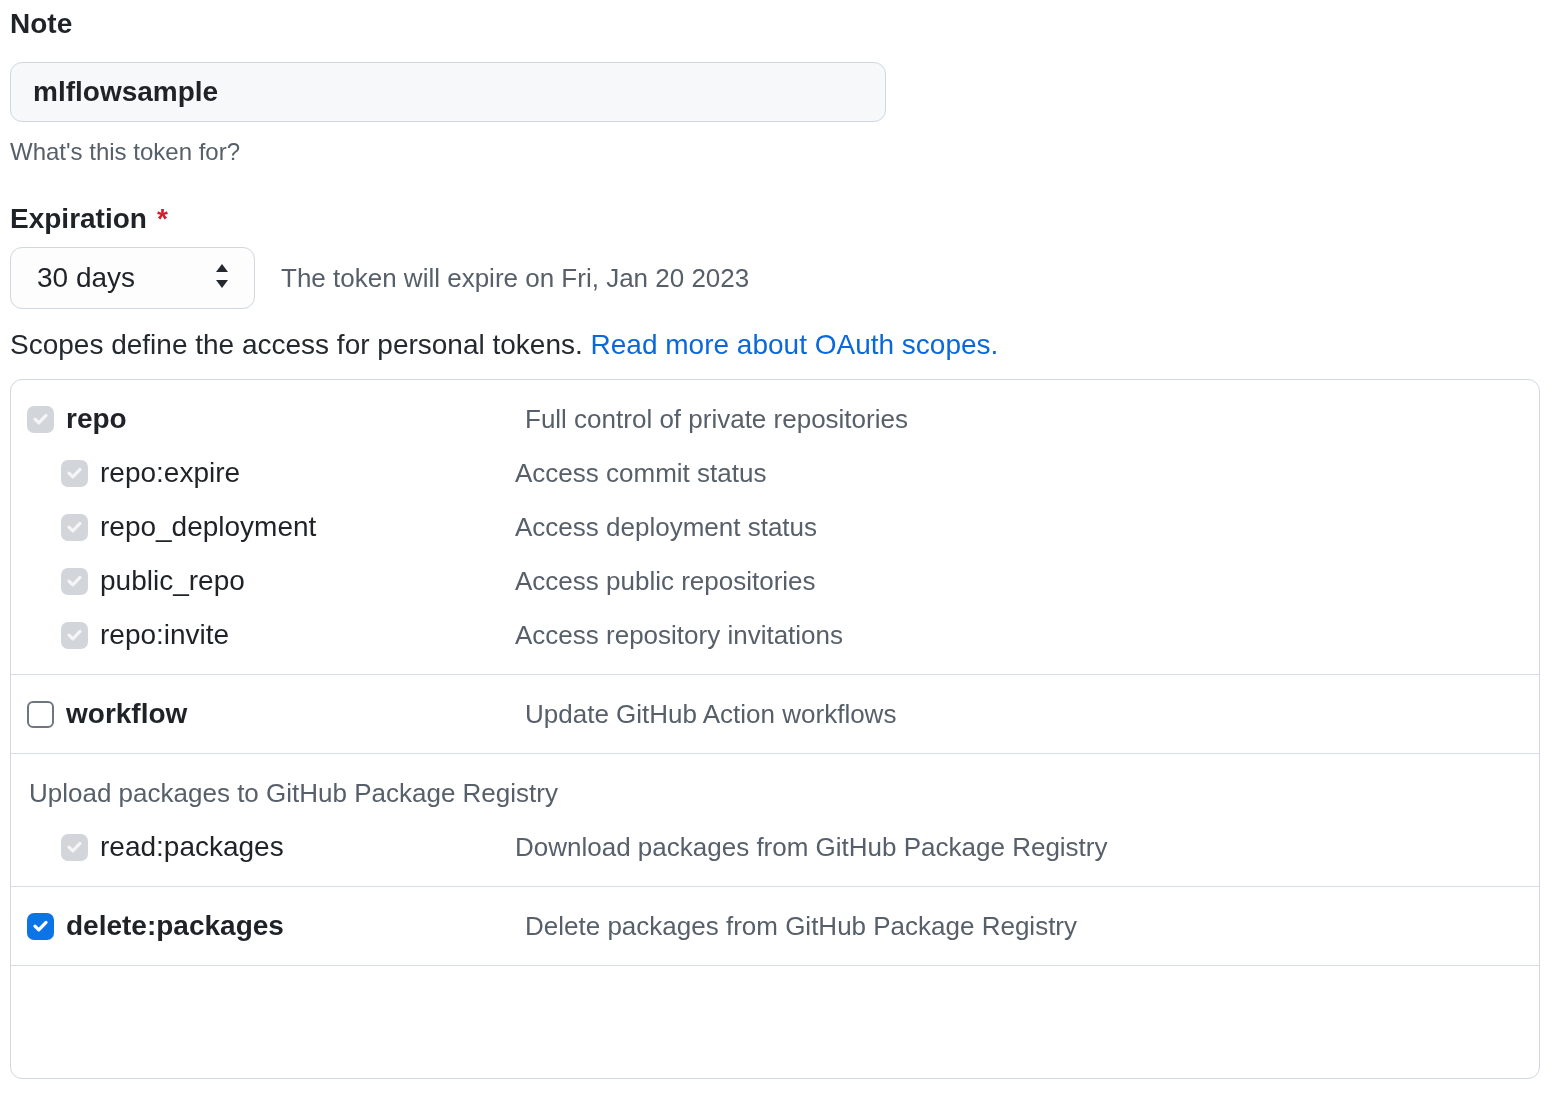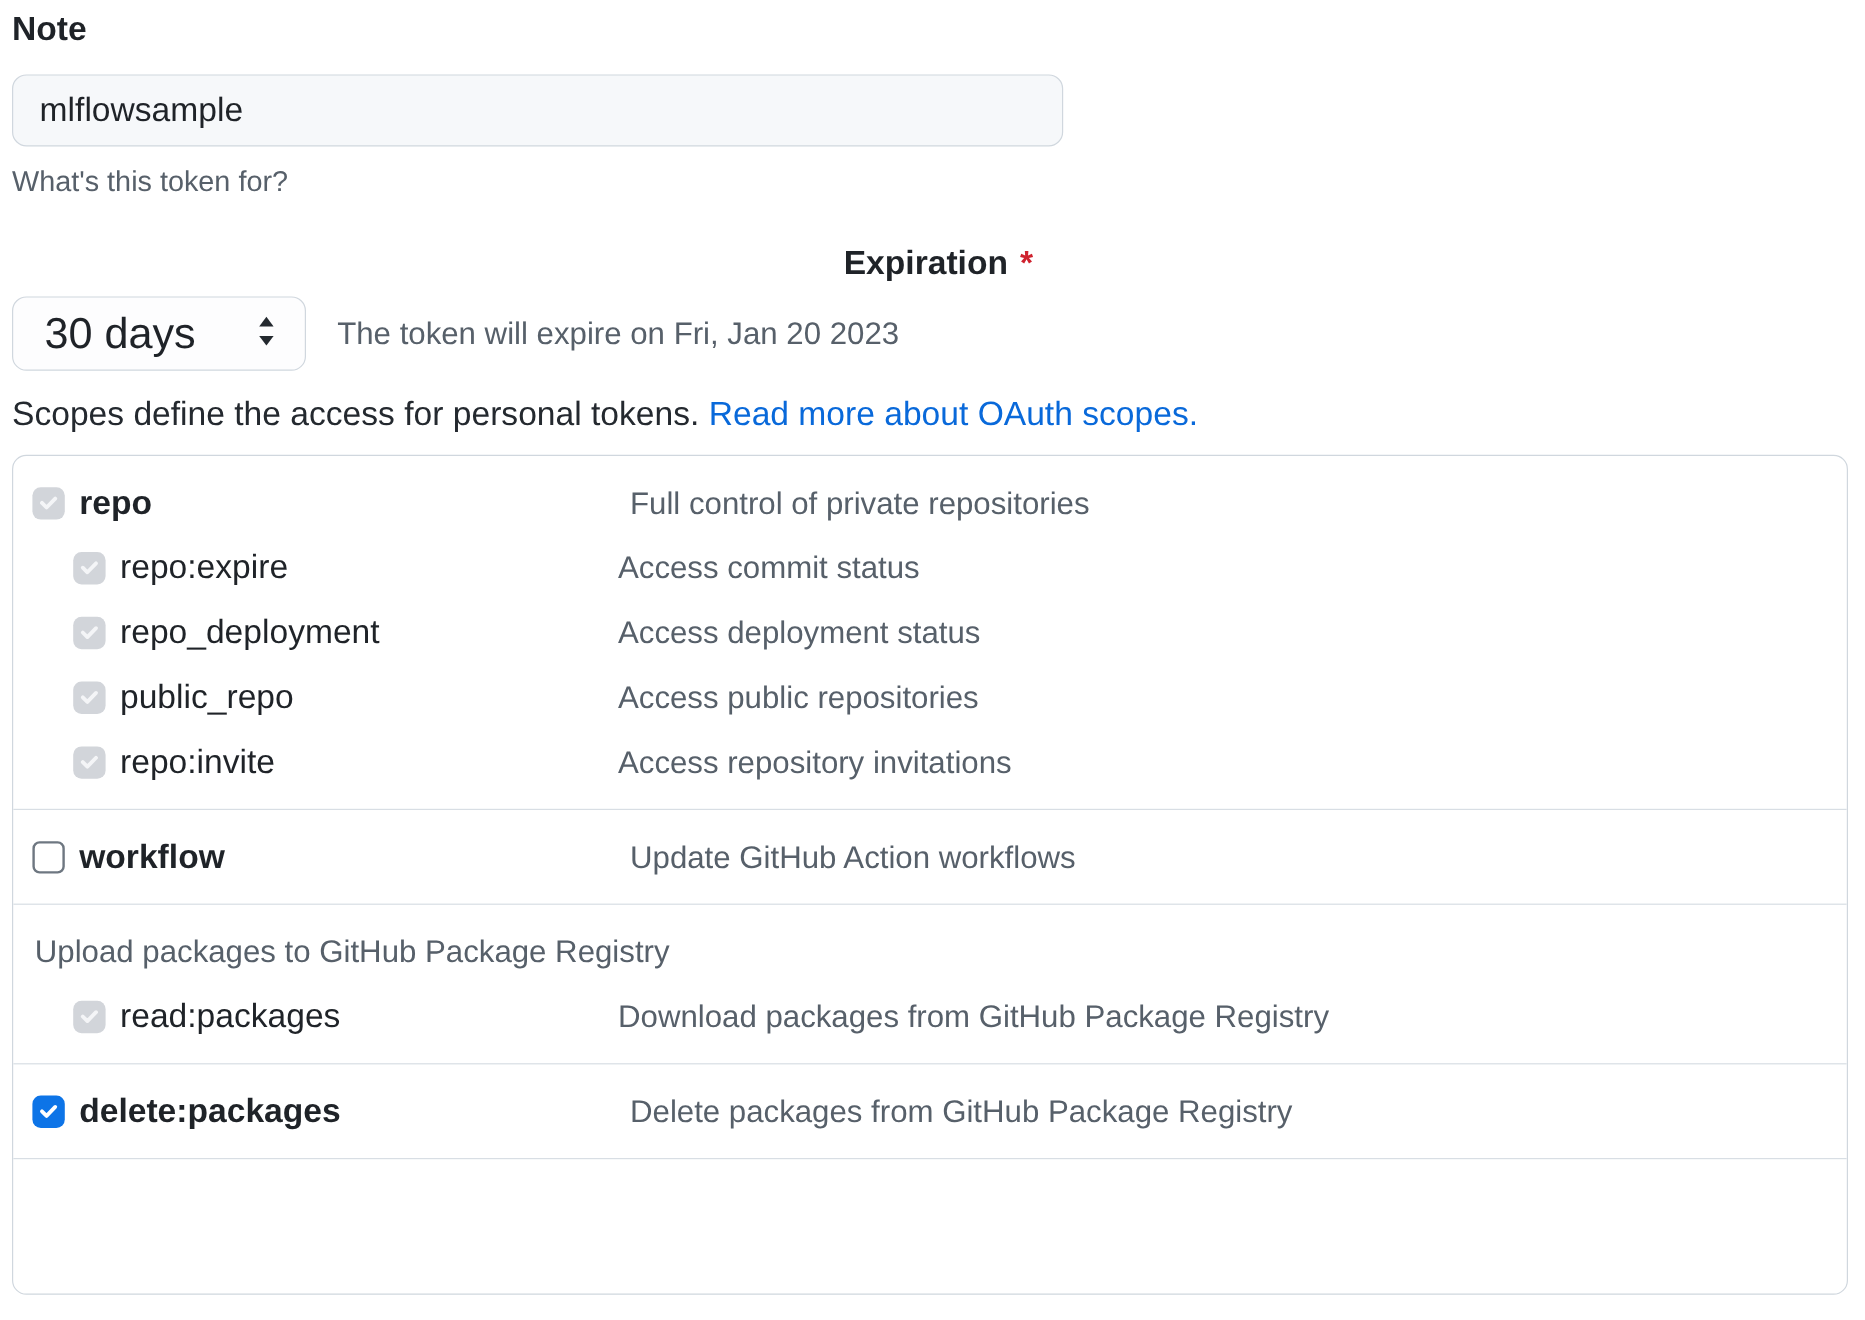--- a/index.html
+++ b/index.html
@@ -8,31 +8,32 @@
   .page { padding:8px 0 0 10px; }
 
   .field-label { font-size:28px; font-weight:700; color:#1f2328; }
   .required-star { color:#cf222e; font-weight:700; margin-left:10px; }
 
   .note-input {
     display:block; margin-top:22px; width:876px; height:60px;
     background:#f6f8fa; border:1px solid #d0d7de; border-radius:12px;
     font-family:inherit; font-size:28px; color:#1f2328; padding:0 22px;
     outline:none;
+    font-weight:bold;
   }
   .helper-text { margin-top:16px; font-size:24px; color:#57606a; }
 
-  .expiration-section { margin-top:37px;text-align:center; }
+  .expiration-section { margin-top:37px; }
   .expiration-row { margin-top:12px; display:flex; align-items:center; }
   .select-control {
     width:245px; height:62px; background:#fdfdfe; border:1px solid #d0d7de;
     border-radius:12px; display:flex; align-items:center; justify-content:space-between;
     padding:0 22px 0 26px; cursor:pointer;
   }
-  .select-control .select-value { font-size:36px; color:#1f2328; }
+  .select-control .select-value { font-size:28px; color:#1f2328; }
   .expire-note { margin-left:26px; font-size:26px; color:#57606a; }
 
   .scopes-heading { margin-top:38px; font-size:28px; font-weight:700; }
   .scopes-intro { margin-top:20px; font-size:28px; color:#24292f; }
   .scopes-intro a { color:#0969da; text-decoration:none; cursor:pointer; }
 
   .scopes-box {
     margin-top:18px; width:1530px; border:1px solid #d0d7de; border-radius:12px;
     background:#fff; overflow:hidden; height:700px;
   }

